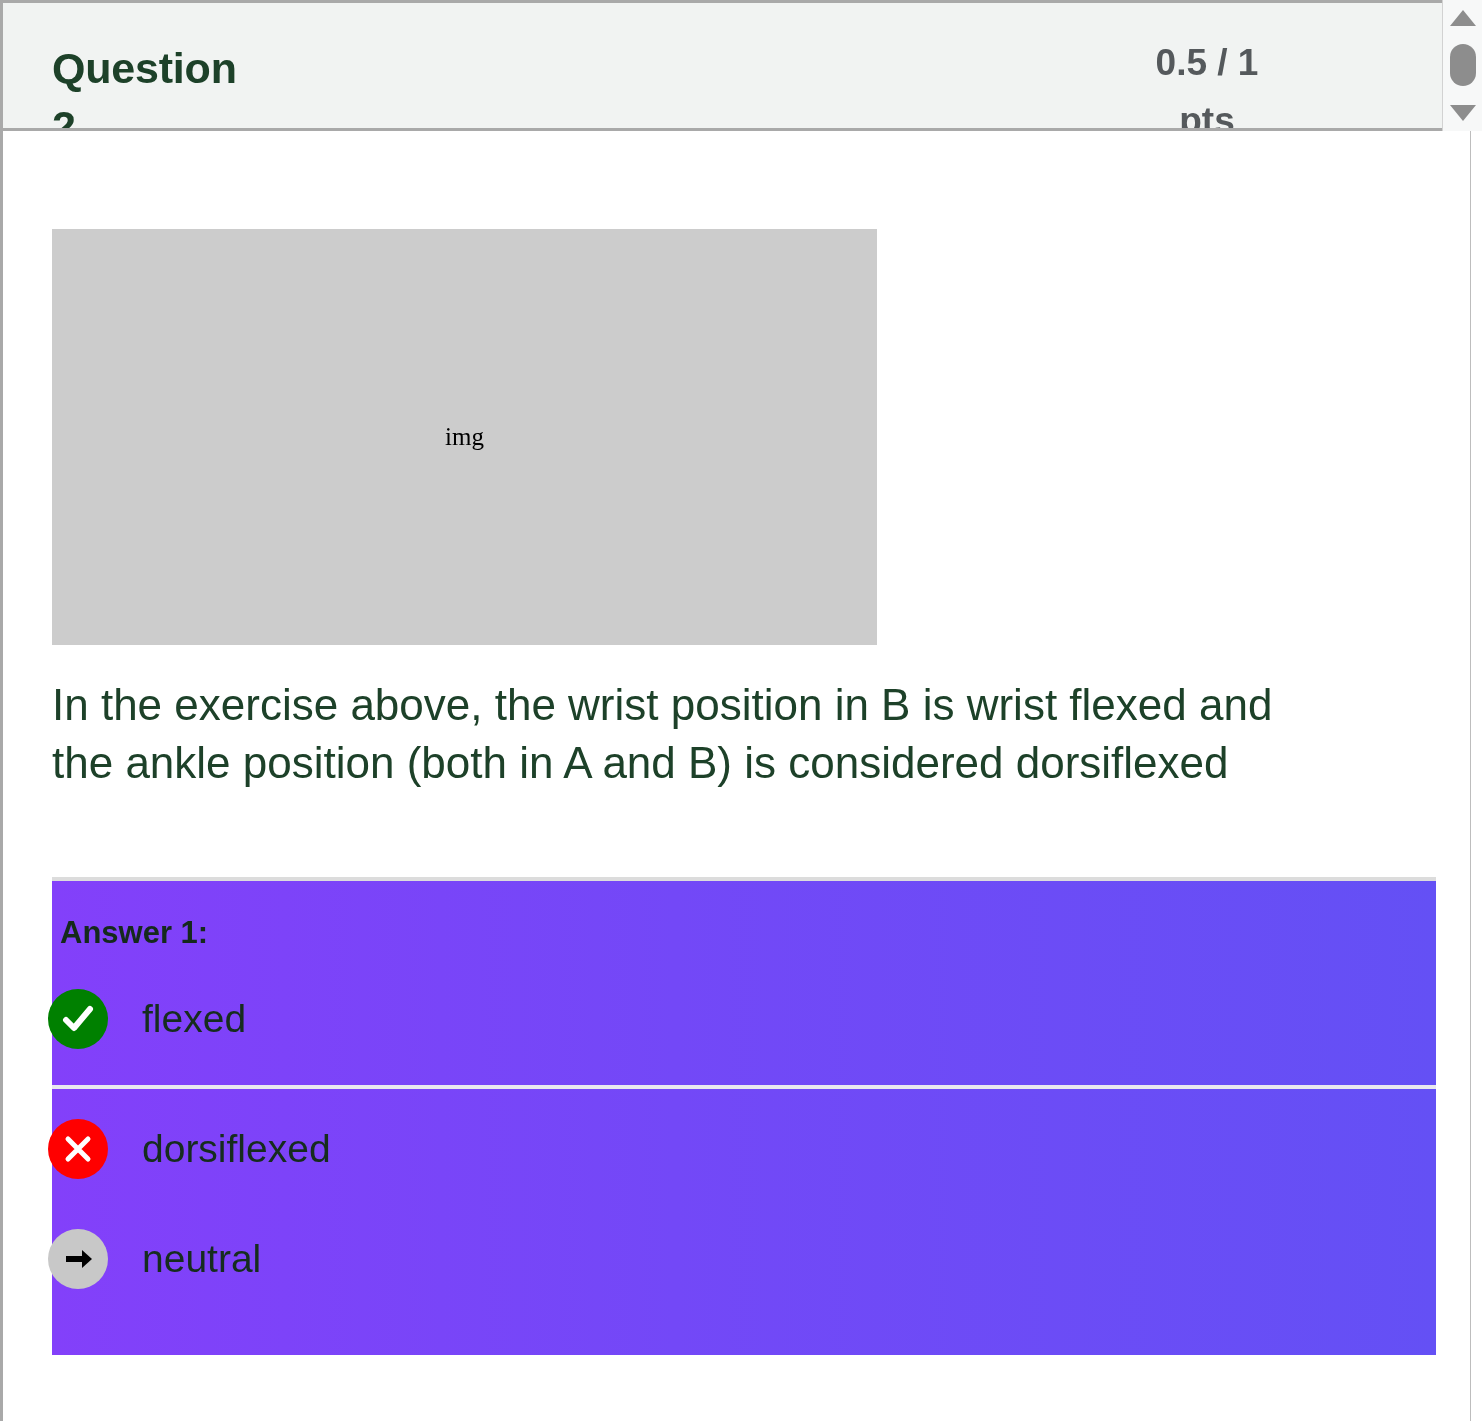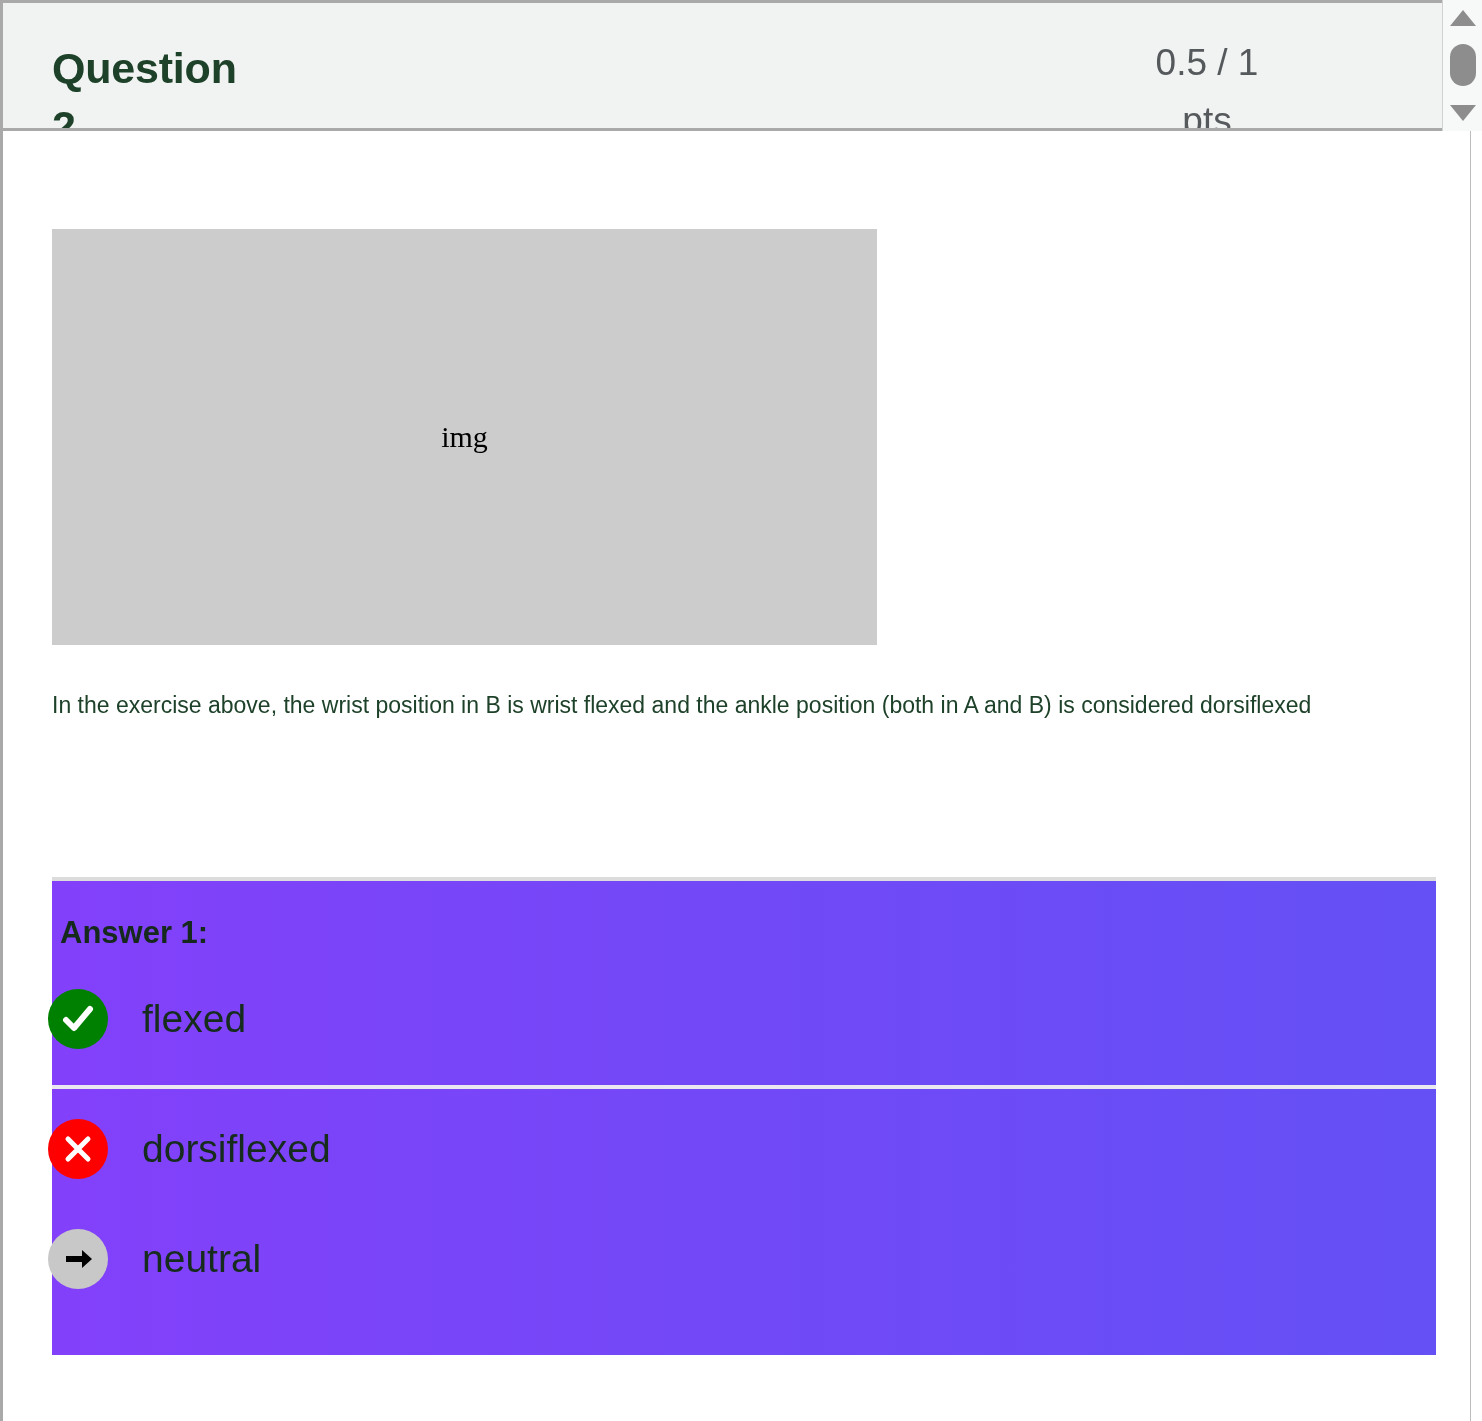--- a/index.html
+++ b/index.html
@@ -50,21 +50,21 @@
     white-space: pre-line;
     margin: 0;
   }
   .q-points {
     position: absolute;
     right: 120px;
     top: 31px;
     width: 220px;
     text-align: center;
     font-size: 37px;
-    font-weight: normal;
+    font-weight: bold;
     color: #55595c;
     line-height: 58px;
     white-space: pre-line;
     margin: 0;
   }
 
   
   #scrollbar {
     position: absolute;
     right: 0;
@@ -127,33 +127,33 @@
   
   #question-image {
     position: absolute;
     left: 49px;
     top: 98px;
     width: 825px;
     height: 416px;
     background: #cccccc;
     color: #000000;
     font-family: "Liberation Serif", serif;
-    font-size: 30px;
+    font-size: 25px;
     display: flex;
     align-items: center;
     justify-content: center;
   }
 
   
   #question-text {
     position: absolute;
     left: 49px;
     top: 545px;
     width: 1290px;
-    font-size: 23px;
+    font-size: 44px;
     line-height: 58px;
     color: #1d4129;
     margin: 0;
   }
 
   
   #answers {
     position: absolute;
     left: 49px;
     top: 746px;

